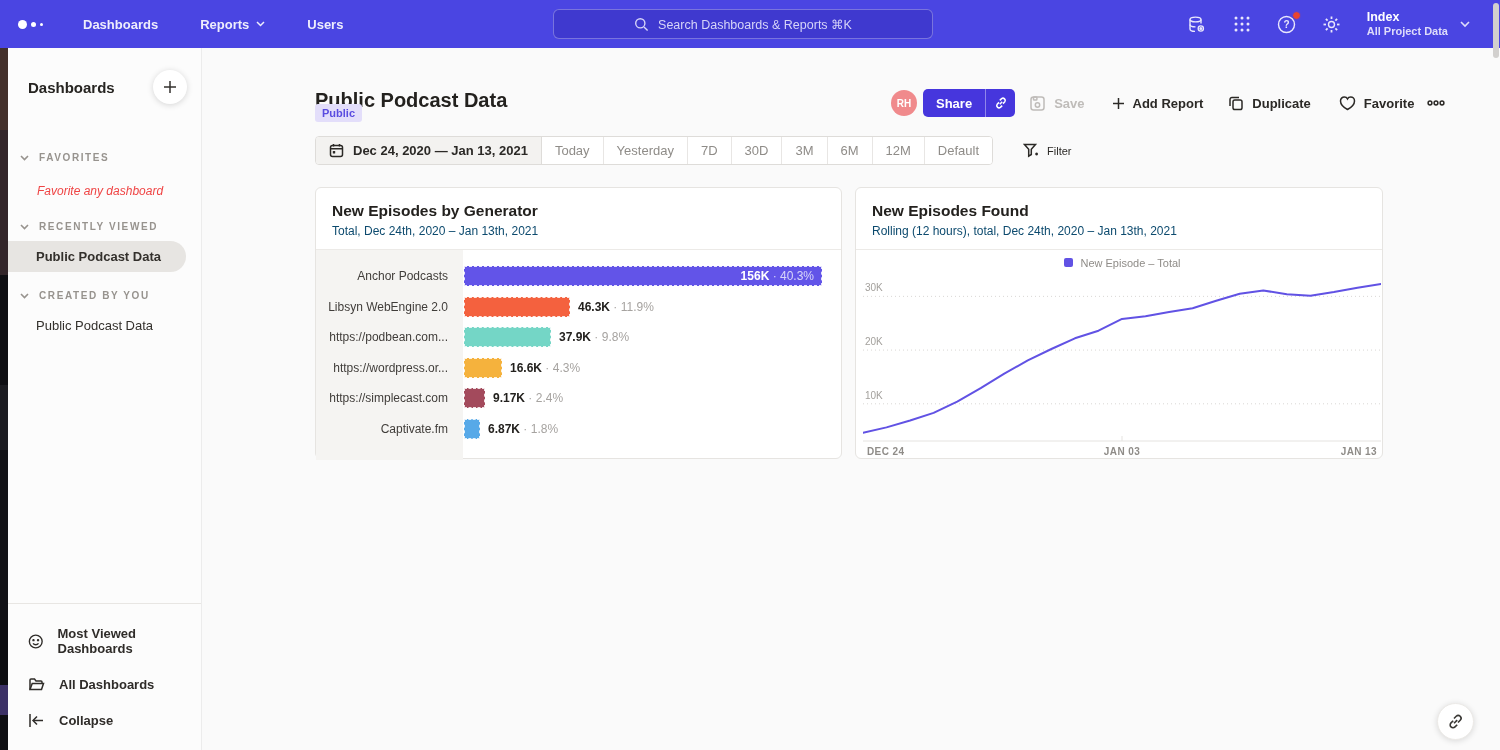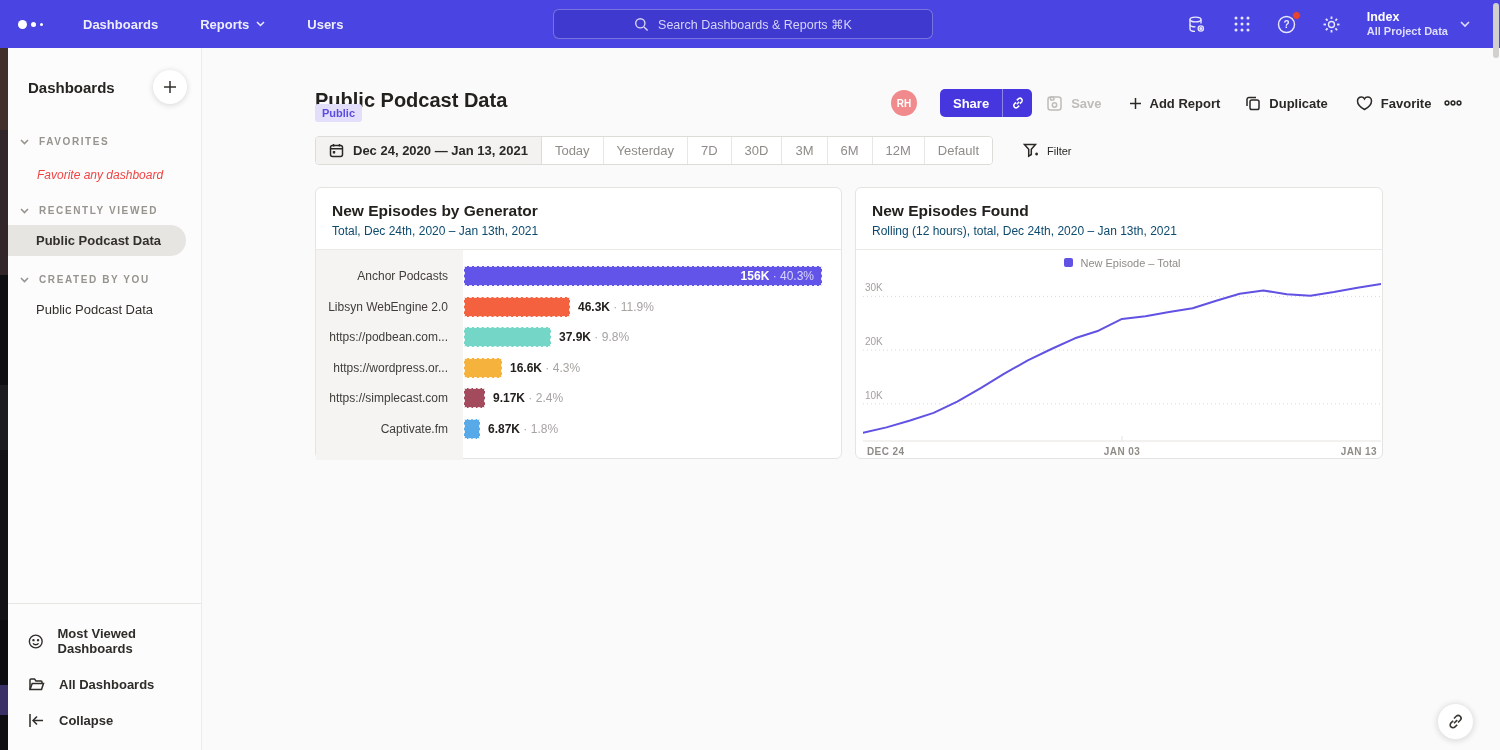--- a/index.html
+++ b/index.html
@@ -39,39 +39,39 @@
 
   
   .sidebar{width:194px;flex:none;background:#fcfcfc;border-right:1px solid #ececec;
            display:flex;flex-direction:column;position:relative;}
   .side-top{display:flex;align-items:center;justify-content:space-between;padding:22px 14px 0 20px;}
   .side-title{font-size:15px;font-weight:700;color:#262421;}
   .add-btn{width:34px;height:34px;border-radius:50%;background:#fff;border:none;cursor:pointer;
            box-shadow:0 1px 6px rgba(0,0,0,.16);display:flex;align-items:center;justify-content:center;}
   .section-head{display:flex;align-items:center;gap:10px;padding-left:12px;font-size:10px;font-weight:700;
                 letter-spacing:1.6px;color:#97938e;text-transform:uppercase;cursor:pointer;}
-  .sec1{margin-top:32px;} .sec2{margin-top:23px;} .sec3{margin-top:18px;}
+  .sec1{margin-top:48px;} .sec2{margin-top:23px;} .sec3{margin-top:18px;}
   .chev svg{stroke:#97938e;fill:none;stroke-width:1.6;}
   .fav-hint{font-style:italic;color:#ef4444;font-size:12px;padding-left:29px;margin-top:21px;}
   .side-item{font-size:13px;color:#33302c;padding:8px 0 8px 28px;cursor:pointer;margin-top:9px;width:178px;}
   .side-item.active{background:#e7e5e2;border-radius:0 17px 17px 0;font-weight:700;}
   .side-bottom{margin-top:auto;border-top:1px solid #e8e6e3;padding:12px 0 12px 0;}
   .bottom-item{display:flex;align-items:center;gap:14px;padding:10px 0 10px 20px;font-size:13px;
                font-weight:700;color:#2f2c29;cursor:pointer;}
   .bottom-item svg{stroke:#2f2c29;fill:none;stroke-width:1.5;}
 
   
   .main{flex:1;position:relative;background:#fafafa;}
   .page-title{position:absolute;left:113px;top:28px;font-size:20px;font-weight:700;color:#23211e;}
   .pub-badge{position:absolute;left:113px;top:56px;background:#e3defa;color:#5a4ce0;font-size:11px;
              font-weight:700;padding:3px 7px;border-radius:3px;}
   .actions{position:absolute;left:689px;top:41px;display:flex;align-items:center;height:28px;}
   .avatar{width:26px;height:26px;border-radius:50%;background:#f08a8c;color:#fff;font-size:10px;font-weight:700;
           display:flex;align-items:center;justify-content:center;}
-  .share-group{display:flex;margin-left:23px;height:28px;border-radius:5px;overflow:hidden;cursor:pointer;}
+  .share-group{display:flex;margin-left:6px;height:28px;border-radius:5px;overflow:hidden;cursor:pointer;}
   .share-main{background:#4636dd;color:#fff;font-size:13px;font-weight:700;display:flex;align-items:center;
               padding:0 13px;border:none;cursor:pointer;}
   .share-link{background:#4636dd;border:none;border-left:1px solid rgba(255,255,255,.4);width:30px;
               display:flex;align-items:center;justify-content:center;cursor:pointer;}
   .act{display:flex;align-items:center;gap:8px;font-size:13px;font-weight:700;color:#2b2926;cursor:pointer;white-space:nowrap;}
   .act svg{stroke:#2b2926;fill:none;stroke-width:1.5;}
   .act.disabled{color:#bfbcb9;cursor:default;}
   .act.disabled svg{stroke:#bfbcb9;}
   .a-save{margin-left:14px;} .a-add{margin-left:27px;} .a-dup{margin-left:25px;}
   .a-fav{margin-left:28px;} .a-more{margin-left:13px;}

